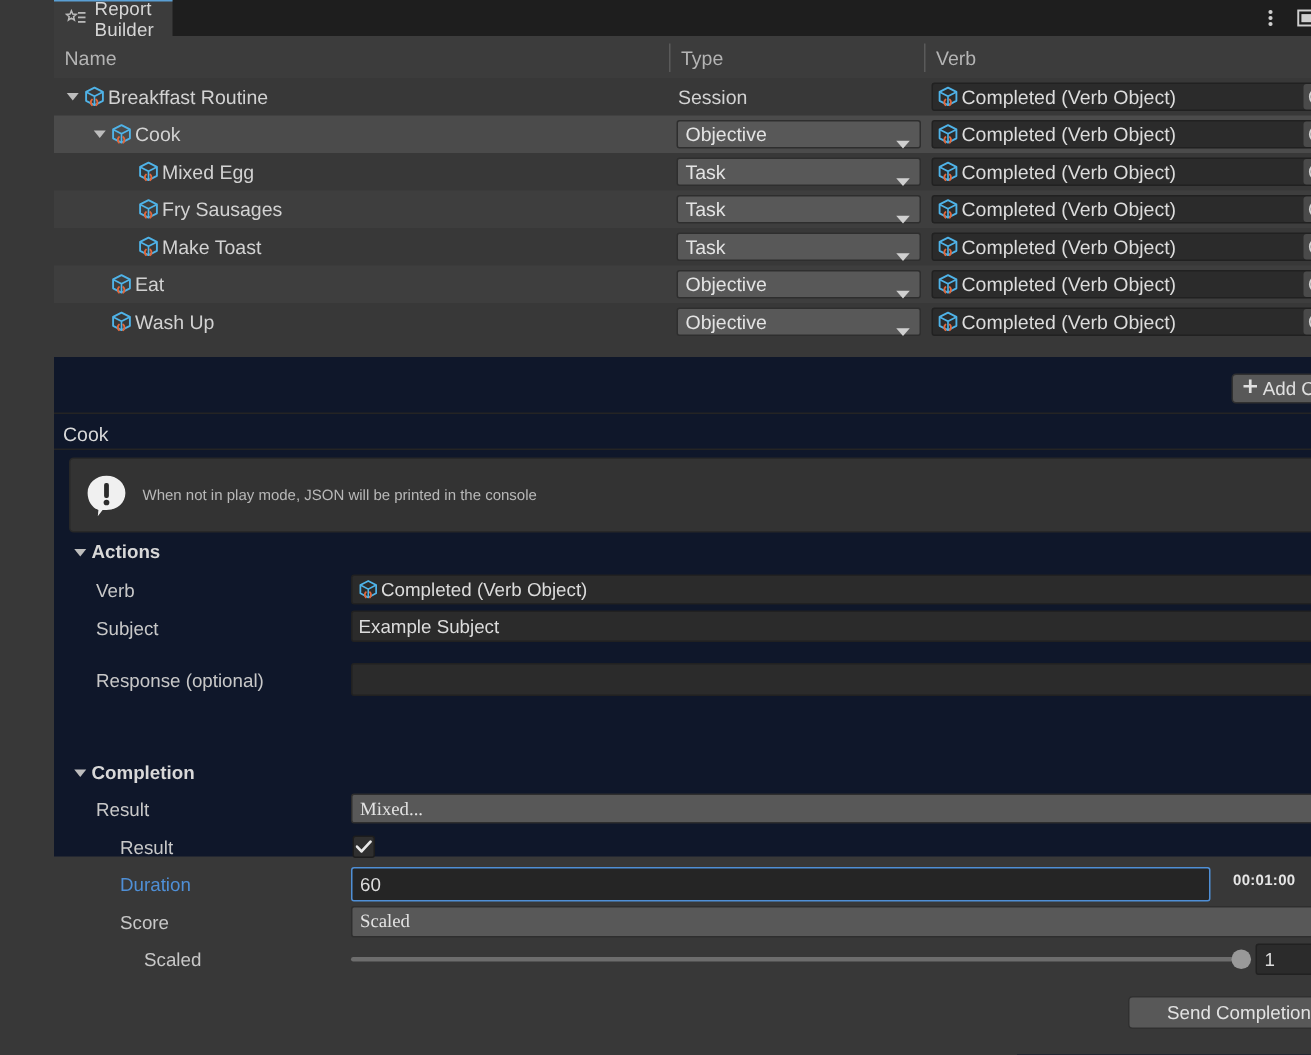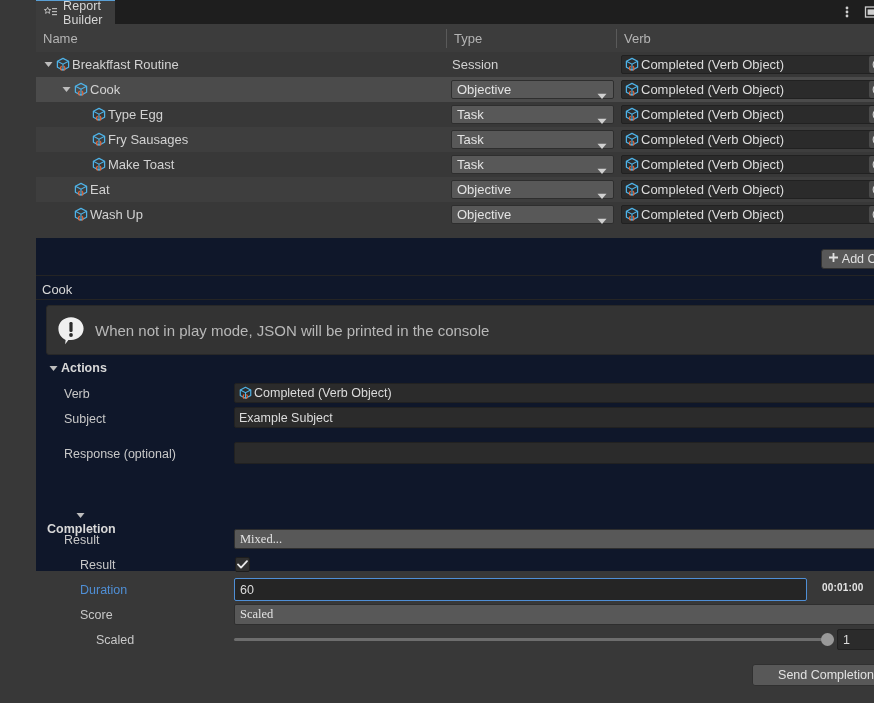--- a/index.html
+++ b/index.html
@@ -90,21 +90,21 @@
   
   .detail-title{position:absolute;left:6px;top:282px;font-size:13px;color:#d8d8d8;}
 
   .helpbox{
     position:absolute;left:10px;top:305px;width:854px;height:50px;
     box-sizing:border-box;
     background:#333333;border:1px solid #282828;border-radius:3px;
     display:flex;align-items:center;
   }
   .helpbox .hb-ico{margin-left:9px;width:30px;height:30px;flex:0 0 30px;display:block;}
-  .helpbox .hb-txt{font-size:15px;color:#b8b8b8;margin-left:9px;text-align:center;}
+  .helpbox .hb-txt{font-size:10px;color:#b8b8b8;margin-left:9px;text-align:center;}
 
   
   .foldout{position:absolute;display:flex;align-items:center;}
   .foldout .ftw{width:14px;height:14px;display:flex;align-items:center;justify-content:center;}
   .foldout .ftl{font-size:12.5px;color:#d8d8d8;font-weight:bold;margin-left:1px;}
 
   .flabel{position:absolute;font-size:12.5px;color:#c8c8c8;}
   .flabel.active{color:#4f8fd6;}
 
   .field{
@@ -281,21 +281,21 @@
             <svg width="9" height="7" viewBox="0 0 9 7">
               <path d="M0.5 1 L8.5 1 L4.5 6 Z" fill="#bdbdbd"></path>
             </svg>
           </span>
           <span class="so-ico"><svg viewBox="0 0 16 16" width="16" height="16">
       <path d="M8 1.4 L13.6 4.3 L13.6 10.2 L8 13.1 L2.4 10.2 L2.4 4.3 Z" fill="none" stroke="#4fb3e8" stroke-width="1.25" stroke-linejoin="round"></path>
       <path d="M2.4 4.3 L8 7.2 L13.6 4.3 M8 7.2 L8 13.1" fill="none" stroke="#4fb3e8" stroke-width="1.1"></path>
       <path d="M6.3 9.4 C5.3 10.3 5.3 12.1 6.3 13.1" fill="none" stroke="#e2683c" stroke-width="1.3" stroke-linecap="round"></path>
       <path d="M9.2 9.4 C10.2 10.3 10.2 12.1 9.2 13.1" fill="none" stroke="#e2683c" stroke-width="1.3" stroke-linecap="round"></path>
     </svg></span>
-          <span class="nm">Type Egg</span>
+          <span class="nm">Mixed Egg</span>
         </div>
         <div class="typecell">
           <div class="popup">
           <span>Task</span>
           <span class="arw"><svg width="10" height="7" viewBox="0 0 10 7">
                 <path d="M0.5 0.8 L9.5 0.8 L5 6 Z" fill="#d0d0d0"></path>
               </svg></span>
           </div>
         </div>
         <div class="verbcell">
@@ -541,21 +541,21 @@
   <div class="field" style="left:198px;top:407px;width:666px;height:21px;">
     <span class="fv">Example Subject</span>
   </div>
 
   <div class="flabel" style="left:28px;top:447px;">Response (optional)</div>
   <div class="field" style="left:198px;top:442px;width:666px;height:22px;">
     <span class="fv"></span>
   </div>
 
 
-  <div class="foldout" style="left:10px;top:508px;flex-direction:column;">
+  <div class="foldout" style="left:10px;top:508px;">
     <span class="ftw">
       <svg width="9" height="7" viewBox="0 0 9 7">
           <path d="M0.5 1 L8.5 1 L4.5 6 Z" fill="#bdbdbd"></path>
         </svg>
     </span>
     <span class="ftl">Completion</span>
   </div>
 
   <div class="flabel" style="left:28px;top:533px;">Result</div>
   <div class="dropdown" style="left:198px;top:529px;width:666px;height:20px;">

